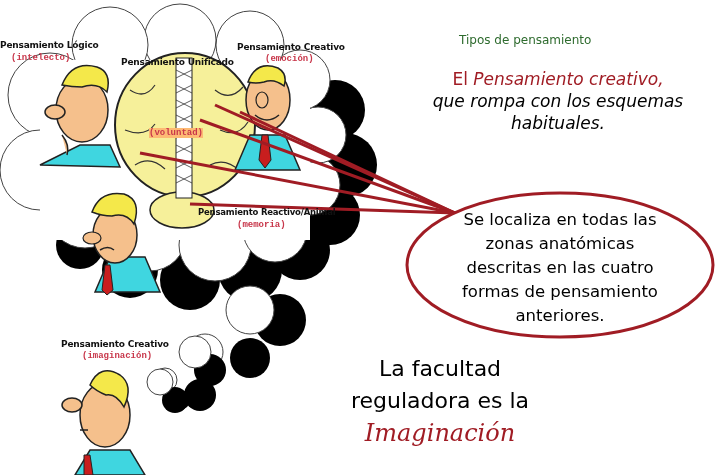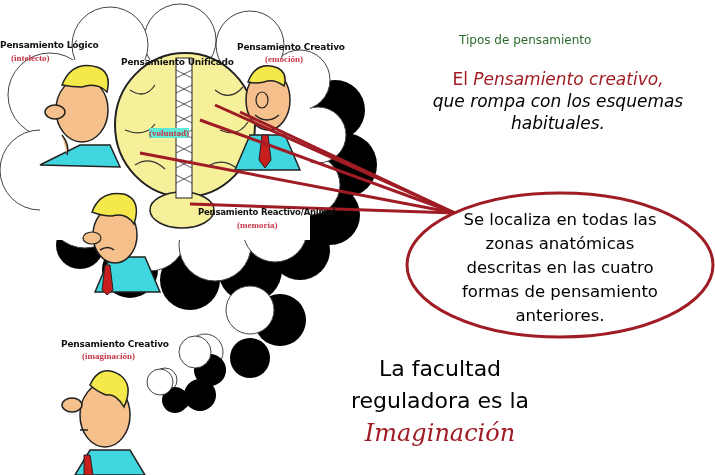--- a/index.html
+++ b/index.html
@@ -1,20 +1,20 @@
 <!DOCTYPE html>
 <html><head>
 <meta charset="utf-8">
 <style>
   * { margin:0; padding:0; box-sizing:border-box; }
   body { width:715px; height:475px; background:#ffffff; overflow:hidden; position:relative; font-family:"DejaVu Sans", sans-serif; }
   #stage { position:absolute; left:0; top:0; width:715px; height:475px; }
   svg.art { position:absolute; left:0; top:0; }
   .lbl { position:absolute; font-family:"DejaVu Sans", sans-serif; font-weight:bold; font-size:9px; color:#111; white-space:nowrap; letter-spacing:-0.2px; }
-  .sub { position:absolute; font-family:Liberation Serif, serif; font-weight:bold; font-size:9px; white-space:nowrap; }
+  .sub { position:absolute; font-family:Liberation Mono, monospace; font-weight:bold; font-size:9px; white-space:nowrap; }
   .title-small { position:absolute; left:427px; top:33px; font-family:"DejaVu Sans", sans-serif; font-size:12px; white-space:nowrap;margin-left:32px; }
   .intro { position:absolute; left:408px; top:68px; width:300px; text-align:center; font-family:"DejaVu Sans", sans-serif; font-style:italic; font-size:17px; line-height:22px; color:#000; }
   .intro .el { font-style:normal; }
   .bubble-text { position:absolute; left:430px; top:208px; width:260px; text-align:center; font-family:"DejaVu Sans", sans-serif; font-size:16.5px; line-height:24px; color:#000; }
   .facultad { position:absolute; left:300px; top:353px; width:280px; text-align:center; font-family:"DejaVu Sans", sans-serif; font-size:22px; line-height:32px; color:#000; }
   .facultad .imag { font-family:"DejaVu Serif", serif; font-style:italic; font-size:24px; }
 </style>
 </head>
 <body>
 
@@ -114,21 +114,21 @@
       <line x1="190" y1="204" x2="455" y2="213"></line>
     </g>
 
     <ellipse cx="560" cy="265" rx="153" ry="72" fill="#fff" stroke="#a01c24" stroke-width="3"></ellipse>
   </svg>
 
   <div class="lbl" style="left:0px;top:40px;">Pensamiento Lógico</div>
   <div class="sub" style="left:11px;top:53px;color:#c8364a;">(intelecto)</div>
 
   <div class="lbl" style="left:121px;top:57px;">Pensamiento Unificado</div>
-  <div class="sub" style="left:149px;top:128px;color:#c8364a;background:#5eead4;">(voluntad)</div>
+  <div class="sub" style="left:149px;top:128px;color:#c8364a;background:#fdba74;">(voluntad)</div>
 
   <div class="lbl" style="left:237px;top:42px;">Pensamiento Creativo</div>
   <div class="sub" style="left:265px;top:54px;color:#c8364a;">(emoción)</div>
 
   <div class="lbl" style="left:198px;top:207px;font-size:8.5px;">Pensamiento Reactivo/Animal</div>
   <div class="sub" style="left:237px;top:220px;color:#c8364a;">(memoria)</div>
 
   <div class="lbl" style="left:61px;top:339px;">Pensamiento Creativo</div>
   <div class="sub" style="left:82px;top:351px;color:#c8364a;">(imaginación)</div>
 

